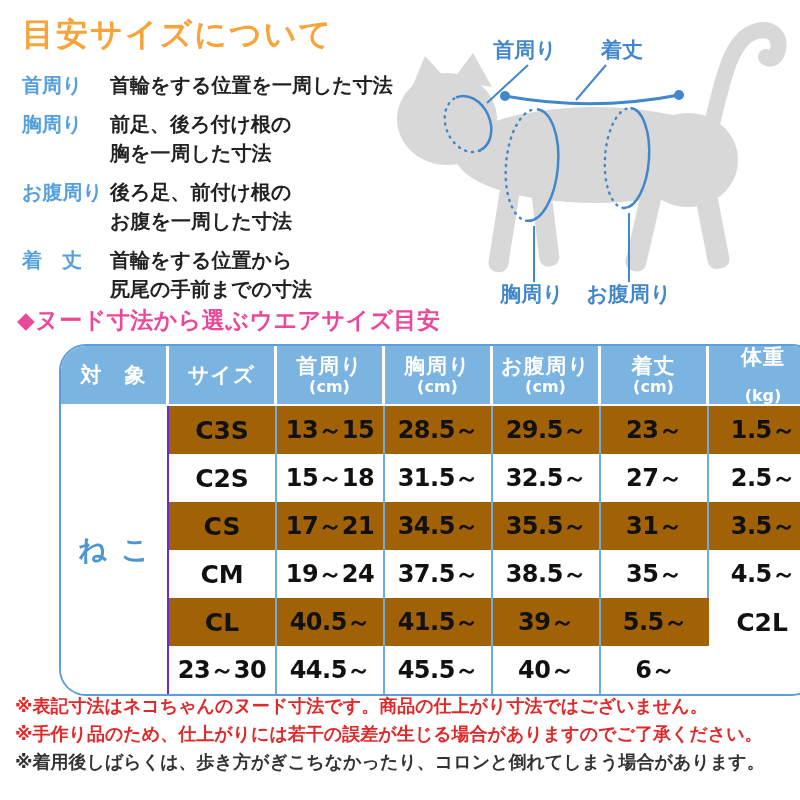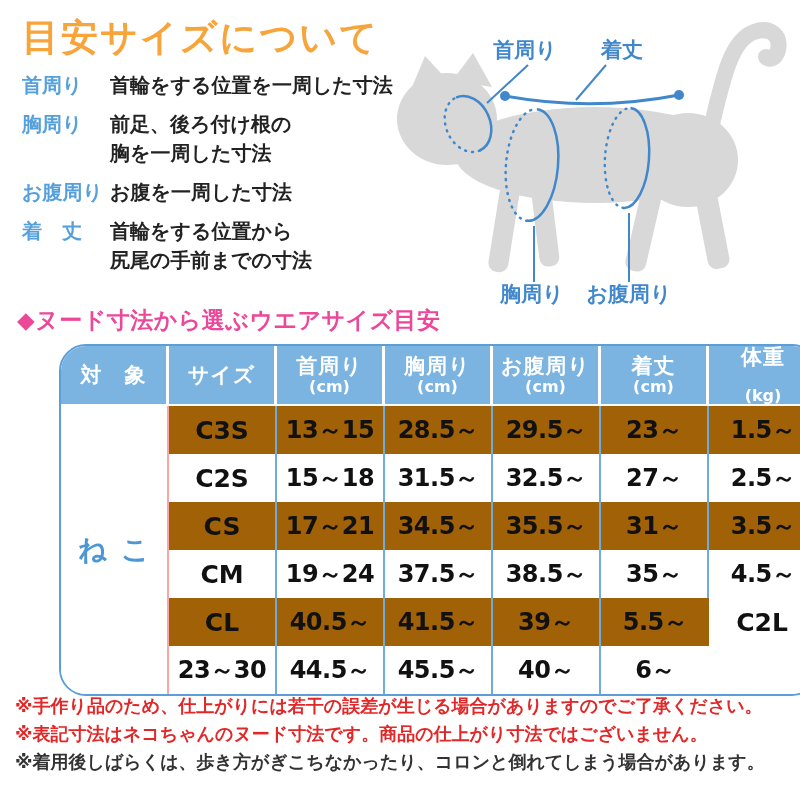--- a/index.html
+++ b/index.html
@@ -3,21 +3,21 @@
 <meta charset="utf-8">
 <style>
   html,body{margin:0;padding:0;}
   body{
     width:800px;height:800px;position:relative;background:#ffffff;
     font-family:"DejaVu Sans",sans-serif;overflow:hidden;
   }
   
   .page-title{
     position:absolute;left:22px;top:13px;
-    font-size:37px;font-weight:bold;color:#F7A43A;letter-spacing:2px;
+    font-size:32px;font-weight:bold;color:#F7A43A;letter-spacing:2px;
   }
   
   .defs{position:absolute;left:22px;top:71px;width:372px;}
   .def-row{display:flex;margin-bottom:10px;}
   .def-term{
     flex:none;width:88px;color:#55A0DC;font-weight:bold;
     font-size:20px;line-height:29px;white-space:pre;
   }
   .def-desc{color:#222222;font-weight:bold;font-size:20px;line-height:29px;}
   
@@ -51,21 +51,21 @@
     font-size:24px;color:#111111;border-right:2px solid #6FACDE;
     font-weight:600;letter-spacing:-0.5px;
   }
   .t-body .cell.col-last{border-right:none;}
   .t-body .cell.alt{background:#a16207;}
   .t-body .size-cell{font-weight:bold;font-size:25px;letter-spacing:0;}
   .target-cell{
     grid-column:1;grid-row:1 / span 6;background:#ffffff;
     display:flex;align-items:center;justify-content:center;
     color:#4D96D4;font-size:28px;font-weight:bold;letter-spacing:14px;text-indent:14px;
-    border-right:2px solid #fca5a5;
+    border-right:2px solid #6d28d9;
   }
   
   .notes{position:absolute;left:15px;top:692px;width:780px;}
   .note{font-size:18px;font-weight:bold;line-height:28px;letter-spacing:0;}
   .note-red{color:#E12727;}
   .note-dark{color:#333333;}
 </style>
 </head>
 <body>
 
@@ -81,20 +81,21 @@
   <div class="def-row">
     <div class="def-term">胸周り</div>
     <div class="def-desc">
       <div>前足、後ろ付け根の</div>
       <div>胸を一周した寸法</div>
     </div>
   </div>
   <div class="def-row">
     <div class="def-term">お腹周り</div>
     <div class="def-desc">
+      <div>後ろ足、前付け根の</div>
       <div>お腹を一周した寸法</div>
     </div>
   </div>
   <div class="def-row">
     <div class="def-term">着　丈</div>
     <div class="def-desc">
       <div>首輪をする位置から</div>
       <div>尻尾の手前までの寸法</div>
     </div>
   </div>
@@ -222,16 +223,16 @@
     <div class="cell size-cell">C2L</div>
     <div class="cell">23～30</div>
     <div class="cell">44.5～</div>
     <div class="cell">45.5～</div>
     <div class="cell">40～</div>
     <div class="cell col-last">6～</div>
   </div>
 </div>
 
 <div class="notes">
+  <div class="note note-red">※表記寸法はネコちゃんのヌード寸法です。商品の仕上がり寸法ではございません。</div>
   <div class="note note-red">※手作り品のため、仕上がりには若干の誤差が生じる場合がありますのでご了承ください。</div>
-  <div class="note note-red">※表記寸法はネコちゃんのヌード寸法です。商品の仕上がり寸法ではございません。</div>
   <div class="note note-dark">※着用後しばらくは、歩き方がぎこちなかったり、コロンと倒れてしまう場合があります。</div>
 </div>
 
 </body></html>

